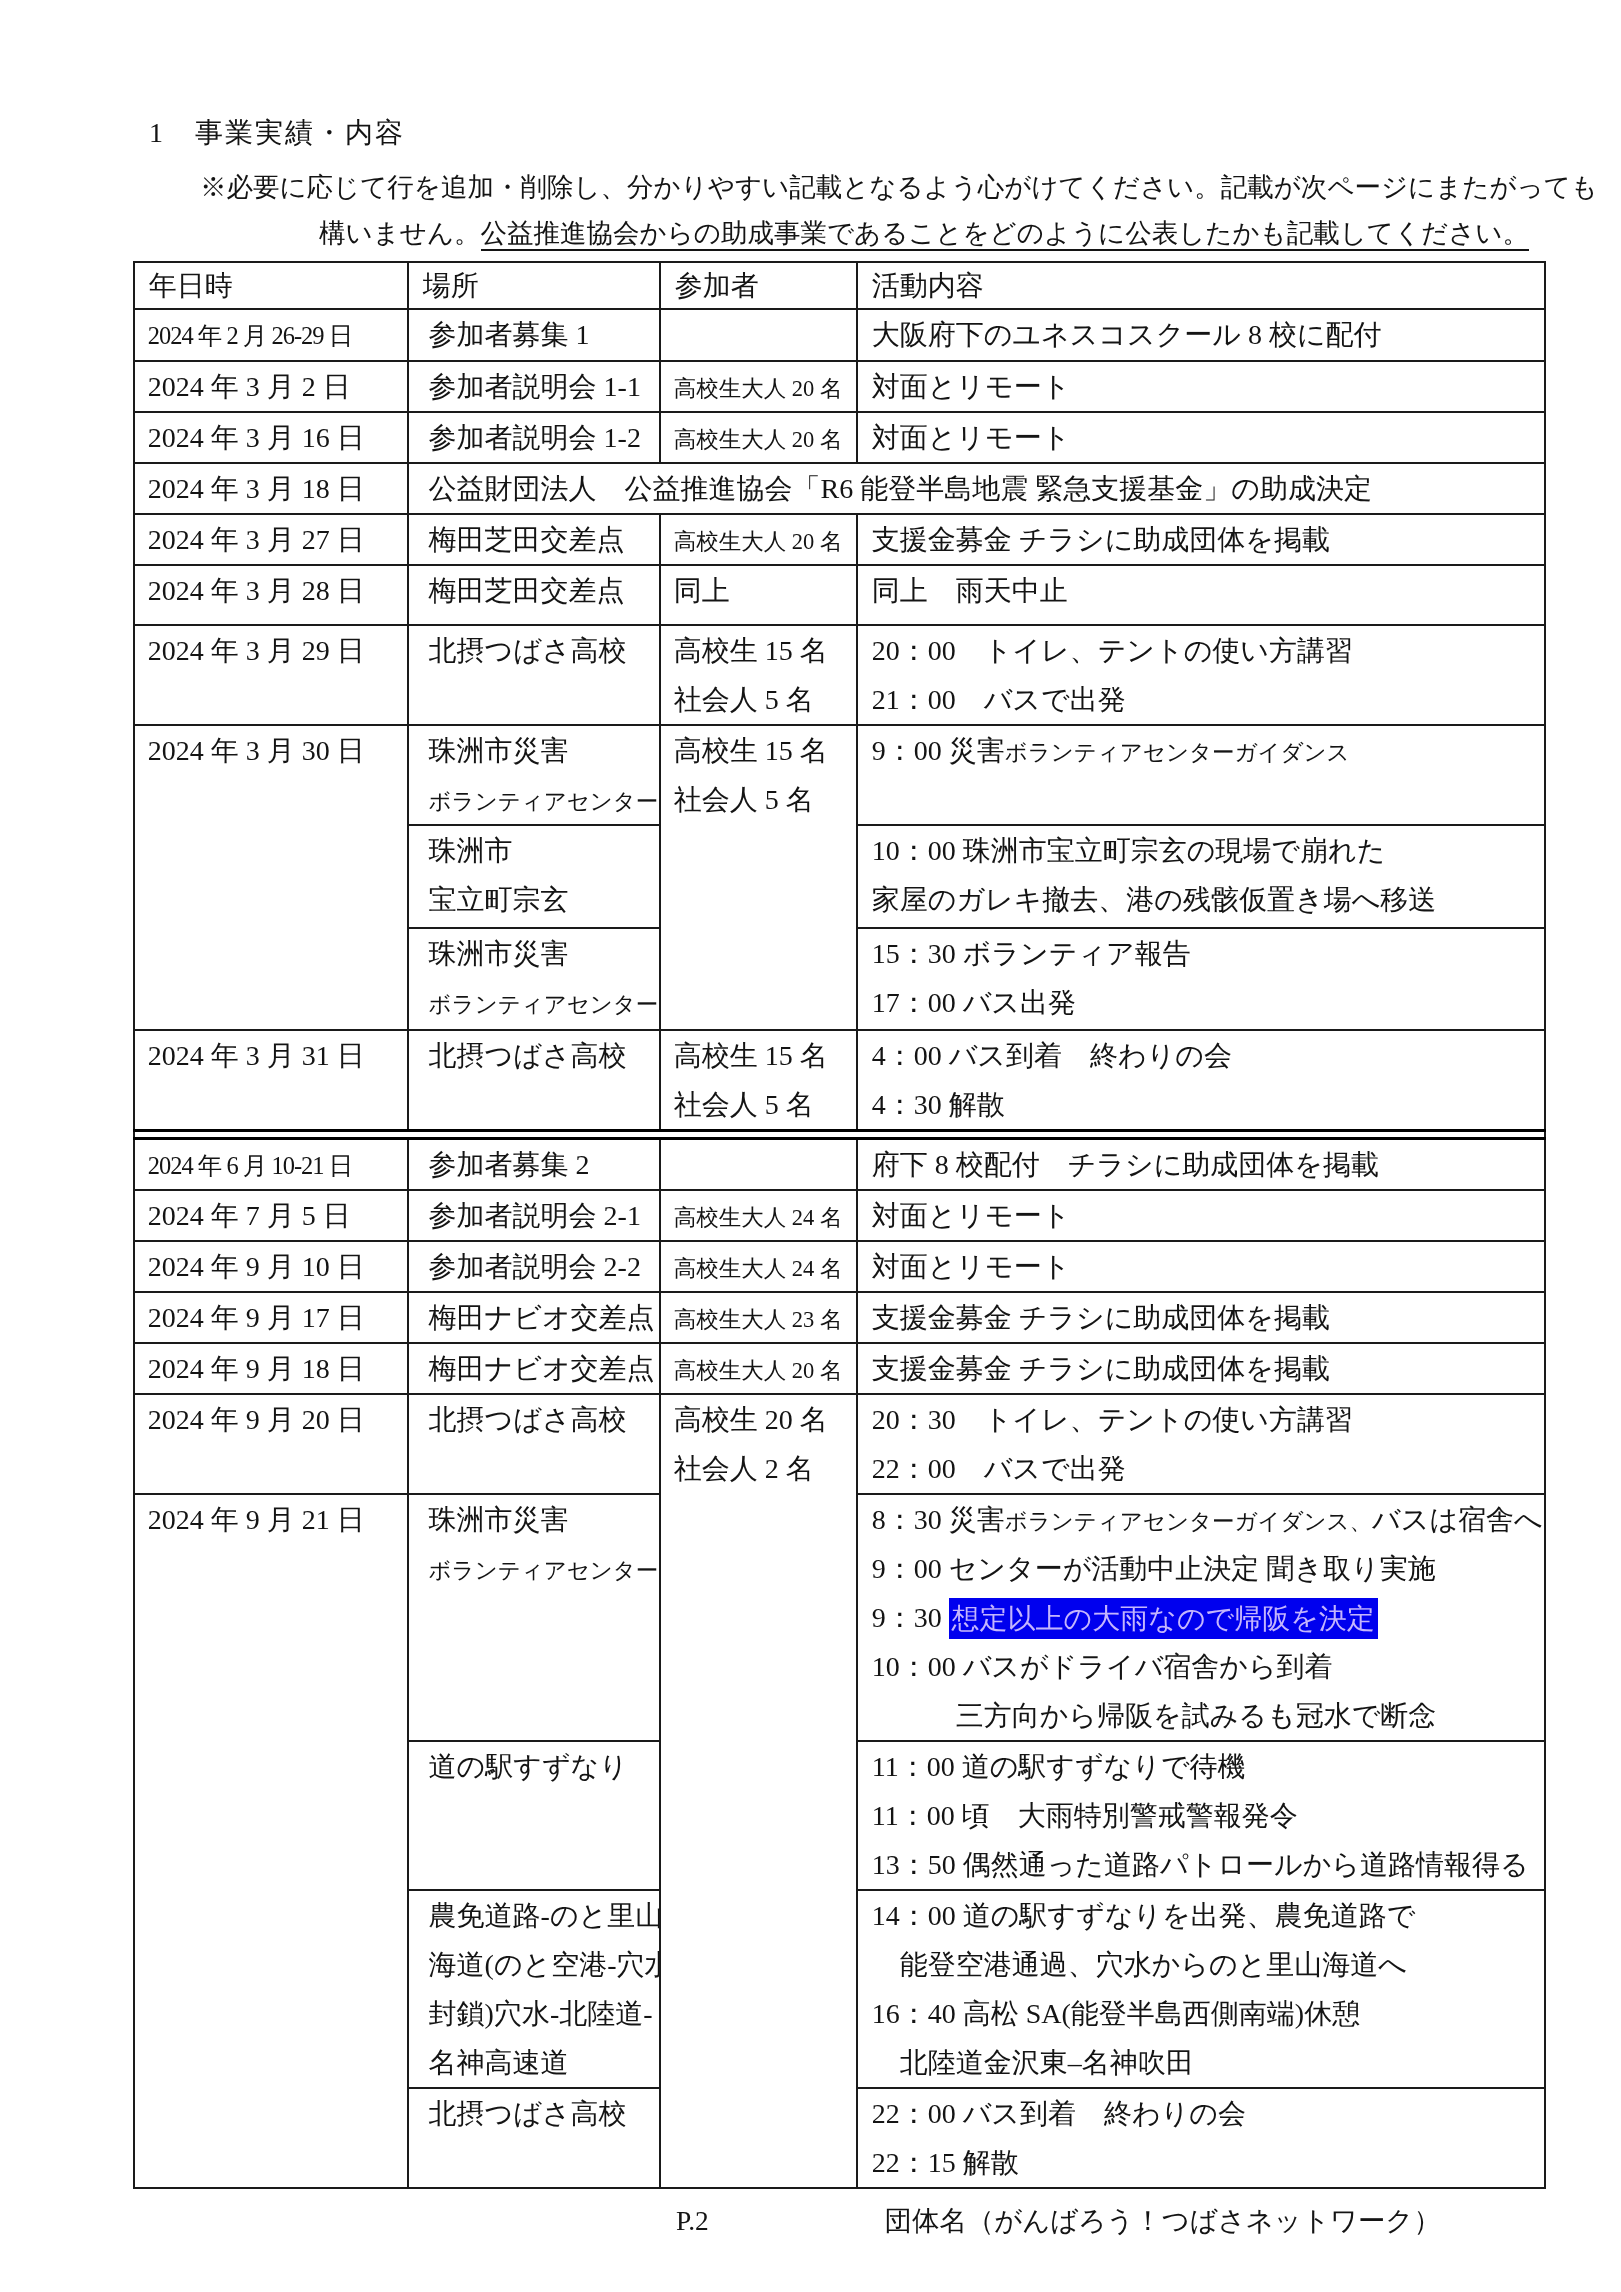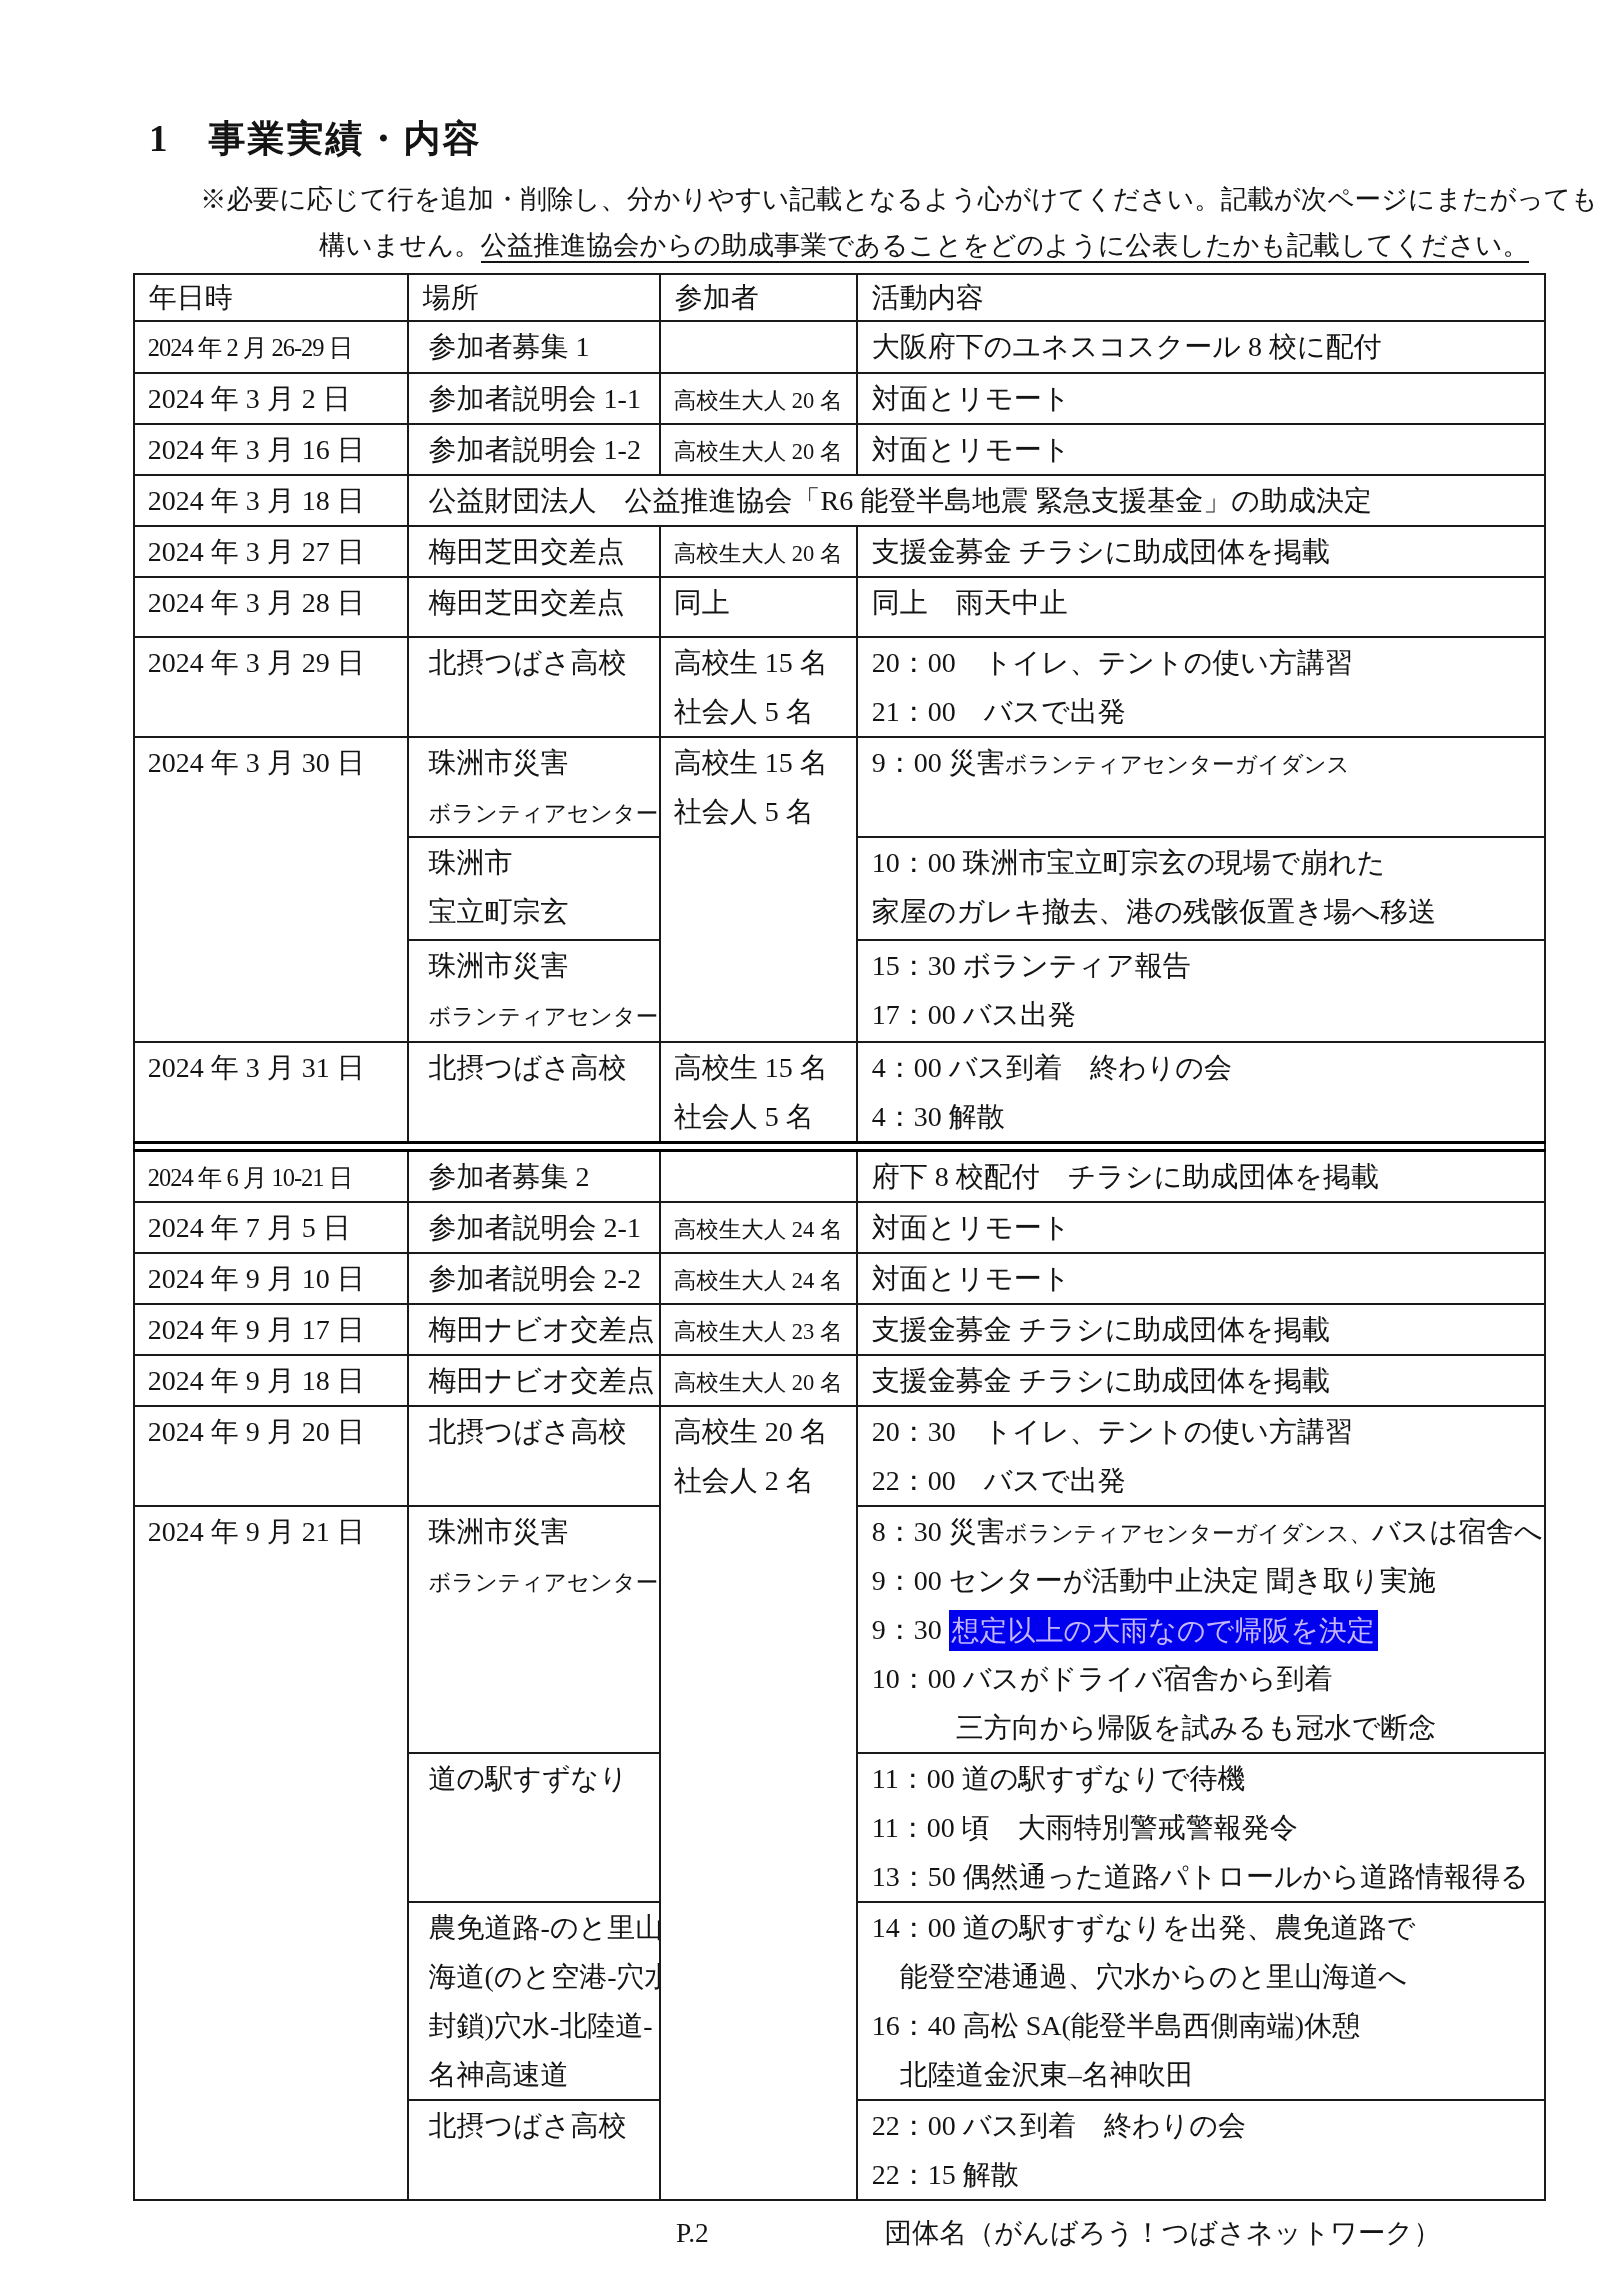--- a/index.html
+++ b/index.html
@@ -1,21 +1,21 @@
 <!DOCTYPE html>
 <html lang="ja"><head>
 <meta charset="utf-8">
 <style>
   html,body{margin:0;padding:0;}
   body{
     width:1621px;height:2293px;background:#ffffff;color:#141414;
     font-family:"Liberation Serif","DejaVu Serif",serif;
     position:relative;overflow:hidden;
   }
-  .doc-title{margin:114px 0 17px 149px;font-size:37px;letter-spacing:2px;font-weight:bold;}
+  .doc-title{margin:114px 0 17px 149px;font-size:28px;letter-spacing:2px;}
   .note{margin:9.8px 0 0 200px;font-size:26.5px;line-height:36px;white-space:nowrap;}
   .note-line2{margin-left:227px;text-align:center;}
   .u{border-bottom:2px solid #141414;padding-bottom:1px;}
   table.activity{
     border-collapse:collapse;table-layout:fixed;
     width:1411px;margin:9.8px 0 0 133px;
   }
   td{
     border:2px solid #1a1a1a;vertical-align:top;padding:0;
     font-size:28px;overflow:hidden;

